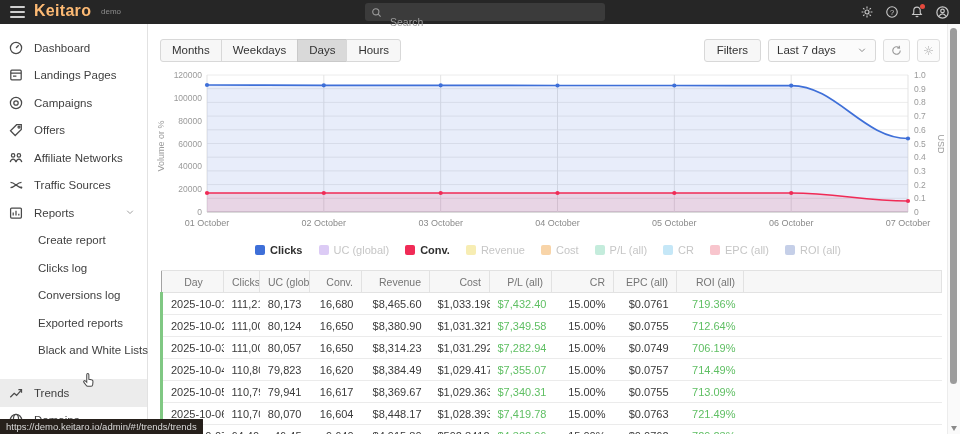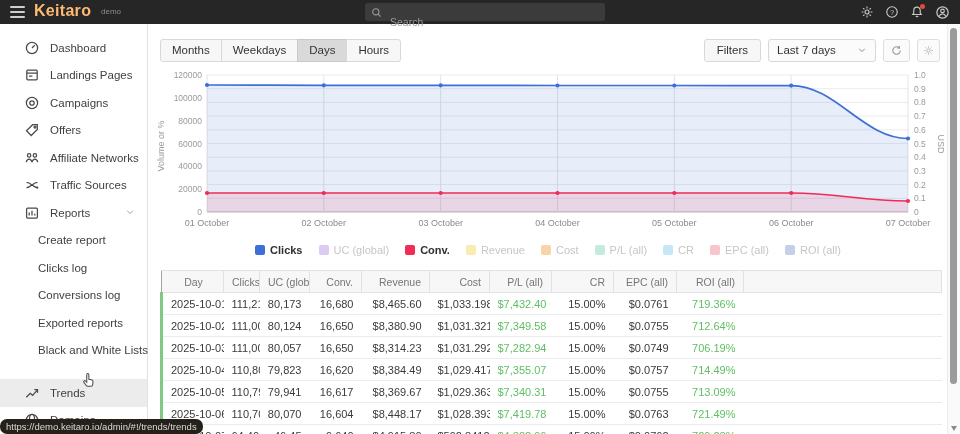--- a/index.html
+++ b/index.html
@@ -17,21 +17,21 @@
   .searchbox{position:absolute;left:365px;top:3px;width:240px;height:18px;background:#3b3b3b;border-radius:3px;display:flex;align-items:center;padding:0 6px;box-sizing:border-box;}
   .searchbox svg{flex:0 0 auto;margin-right:6px;}
   .searchbox input{flex:1;background:transparent;border:none;outline:none;color:#d5d5d5;font-size:10.5px;font-family:"Liberation Sans",sans-serif;margin-top:20px;}
   .searchbox input::placeholder{color:#9c9c9c;}
   .topbar-right{position:absolute;right:10px;top:0;height:24px;display:flex;align-items:center;gap:9px;}
   .tb-icon{position:relative;width:16px;height:16px;cursor:pointer;display:flex;align-items:center;justify-content:center;}
   .tb-icon .dot{position:absolute;right:0;top:0;width:5px;height:5px;border-radius:50%;background:#e5493d;}
   
   .sidebar{position:absolute;left:0;top:24px;width:147px;height:410px;background:#fff;border-right:1px solid #e2e2e2;z-index:10;}
   .sidebar ul{list-style:none;margin:0;padding:10px 0 0 0;}
-  .sidebar li{height:27.5px;display:flex;align-items:center;padding-left:24px;font-size:11.5px;color:#3f3f3f;cursor:pointer;white-space:nowrap;}
+  .sidebar li{height:27.5px;display:flex;align-items:center;padding-left:8px;font-size:11.5px;color:#3f3f3f;cursor:pointer;white-space:nowrap;}
   .sidebar li .s-icon{width:16px;height:16px;margin-right:10px;flex:0 0 auto;}
   .sidebar li.sub{padding-left:38px;}
   .sidebar li.active{background:#ececec;margin-top:15px;}
   .sidebar li .chev{margin-left:auto;margin-right:12px;}
   
   .main{position:absolute;left:148px;top:24px;width:800px;height:410px;background:#fff;overflow:hidden;}
   .controls{position:absolute;left:0;top:14px;width:100%;height:24px;display:flex;justify-content:space-between;align-items:center;padding:0 8px 0 12px;box-sizing:border-box;}
   .tabgroup{display:flex;}
   .tabgroup button{height:23px;padding:0 11px;border:1px solid #d8d8d8;background:#f7f7f7;font-size:11.5px;color:#333;margin-left:-1px;cursor:pointer;font-family:"Liberation Sans",sans-serif;}
   .tabgroup button:first-child{border-radius:3px 0 0 3px;margin-left:0;}
@@ -60,21 +60,21 @@
   thead th:first-child{text-align:center;border-left:1px solid #a3a3a3;padding-left:10px;}
   thead th.filler{border-left:none;}
   tbody td{height:22px;border-bottom:1px solid #ebebeb;font-size:11px;color:#3a3a3a;text-align:right;padding:0 8px;box-sizing:border-box;white-space:nowrap;overflow:hidden;}
   tbody td:first-child{text-align:left;border-left:3px solid #80c883;padding-left:8px;}
   tbody td.green{color:#5fbf63;}
   
   .scroll-track{position:absolute;right:0;top:24px;width:12px;height:410px;background:#fafafa;border-left:1px solid #ececec;z-index:45;}
   .scroll-thumb{position:absolute;left:2px;top:4px;width:7px;height:356px;background:#9b9b9b;border-radius:4px;cursor:pointer;}
   .scroll-arrow{position:absolute;left:3px;bottom:3px;width:0;height:0;border-left:3.5px solid transparent;border-right:3.5px solid transparent;border-top:5px solid #8a8a8a;}
   
-  .status-tip{position:absolute;left:0;top:419px;height:15px;line-height:15px;background:#26201b;color:#d9d9d9;font-size:9.5px;padding:0 6px;z-index:60;white-space:nowrap;border-radius:7px;}
+  .status-tip{position:absolute;left:0;top:419px;height:15px;line-height:15px;background:#26201b;color:#d9d9d9;font-size:9.5px;padding:0 6px;z-index:60;white-space:nowrap;}
   .cursor{position:absolute;left:80px;top:372px;z-index:70;pointer-events:none;}
 </style>
 </head>
 <body>
 
 <div class="topbar">
   <div class="hamburger">
       <span></span>
       <span></span>
       <span></span>

